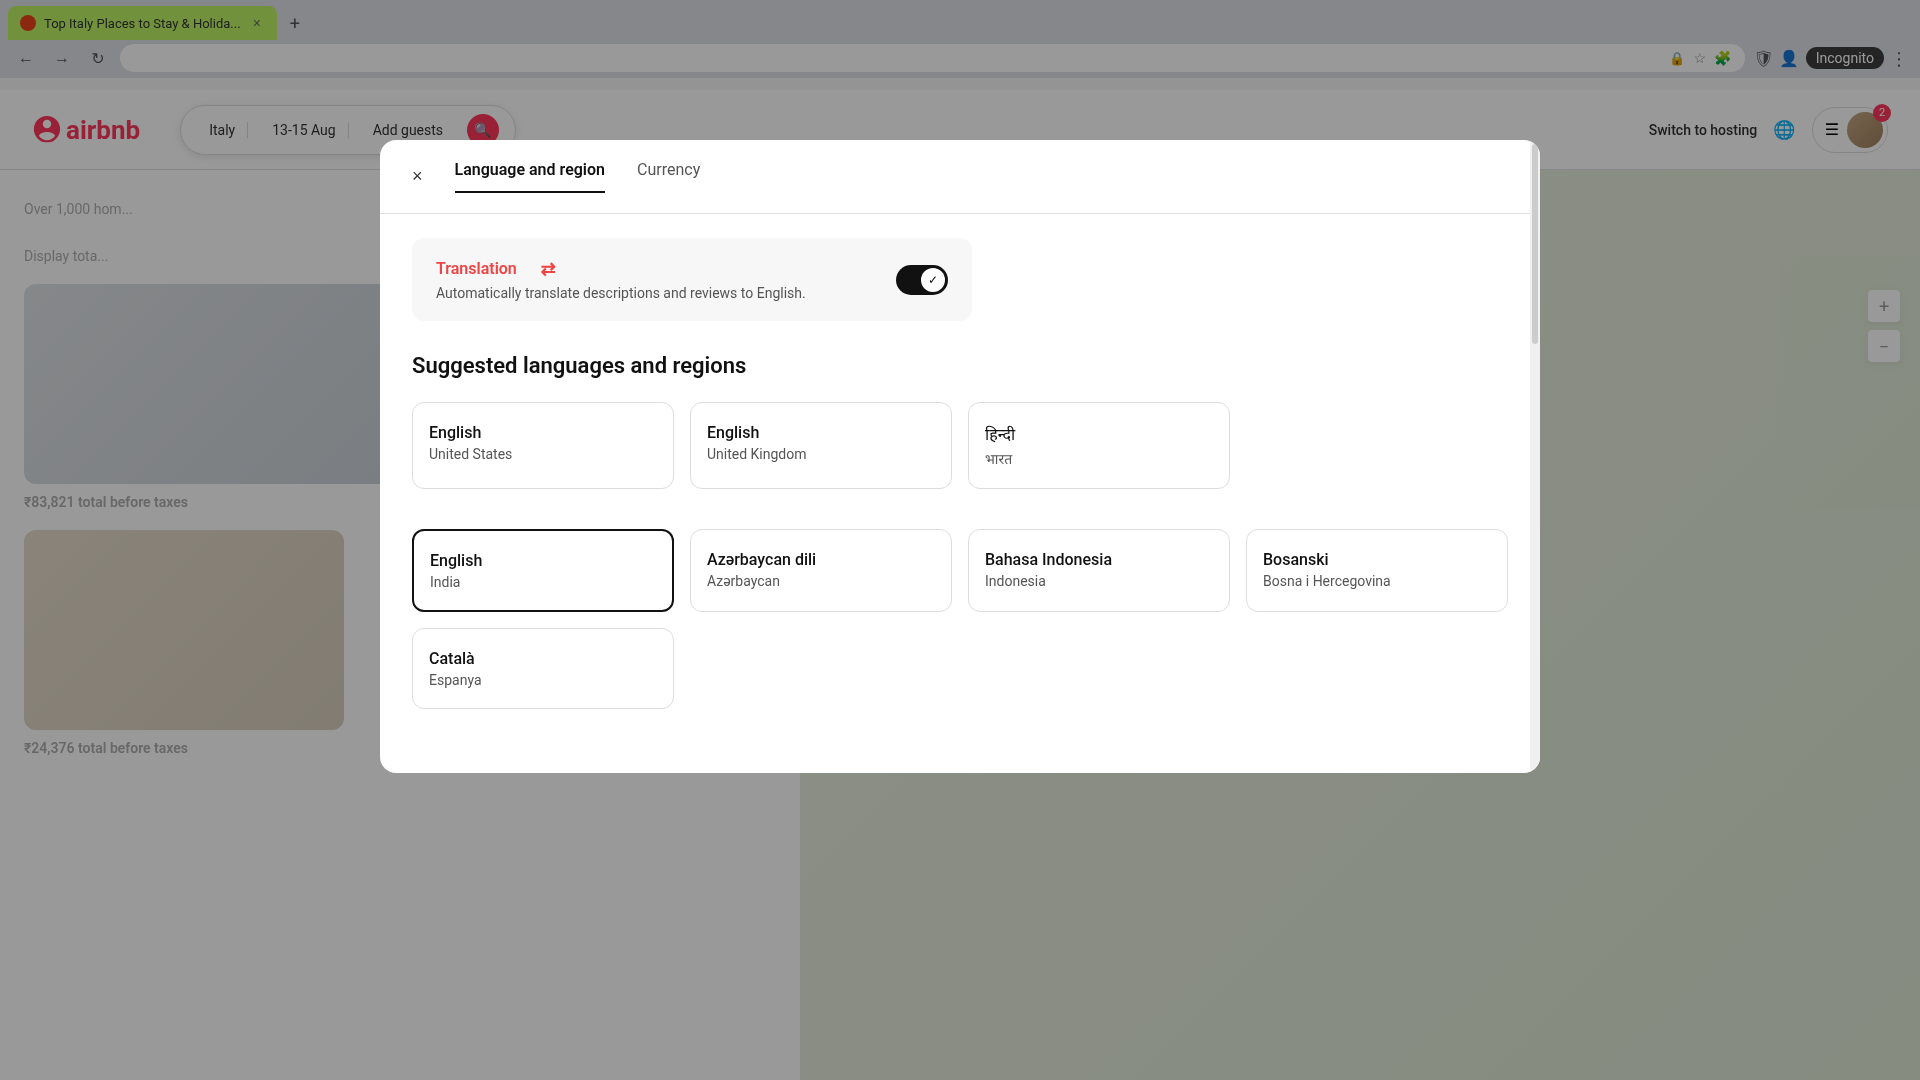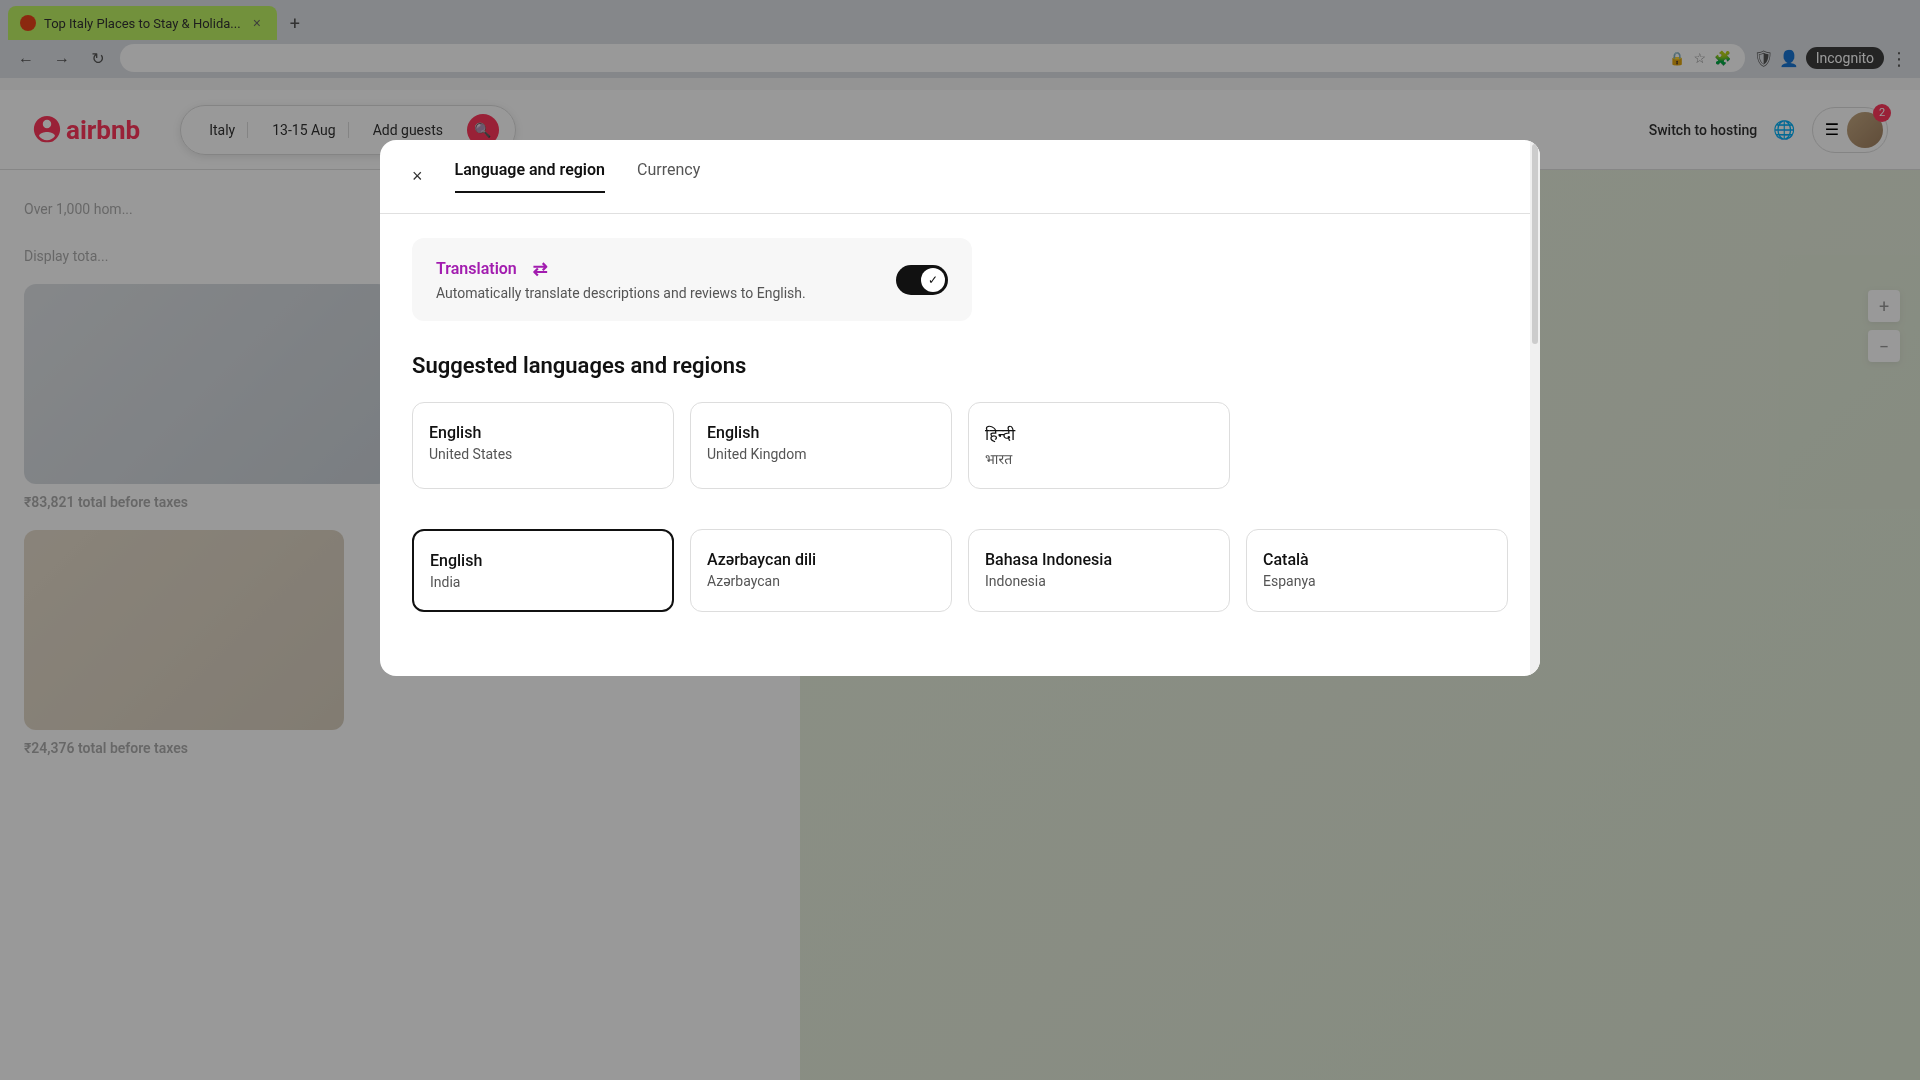--- a/index.html
+++ b/index.html
@@ -394,24 +394,24 @@
 
     .translation-left {
       display: flex;
       flex-direction: column;
       gap: 6px;
     }
 
     .translation-title {
       font-size: 16px;
       font-weight: 600;
-      color: #a21caf;
-      display: flex;
-      align-items: center;
-      gap: 16px;
+      color: #ef4444;
+      display: flex;
+      align-items: center;
+      gap: 24px;
     }
 
     .translation-desc {
       font-size: 14px;
       color: #555;
     }
 
     .translate-icon {
       font-size: 18px;
     }
@@ -664,20 +664,24 @@
         </div>
         <div class="language-option">
           <div class="lang-name">Azərbaycan dili</div>
           <div class="lang-region">Azərbaycan</div>
         </div>
         <div class="language-option">
           <div class="lang-name">Bahasa Indonesia</div>
           <div class="lang-region">Indonesia</div>
         </div>
         <div class="language-option">
+          <div class="lang-name">Bosanski</div>
+          <div class="lang-region">Bosna i Hercegovina</div>
+        </div>
+        <div class="language-option">
           <div class="lang-name">Català</div>
           <div class="lang-region">Espanya</div>
         </div>
       </div>
     </div>
 
     <div class="modal-scrollbar">
       <div class="modal-scrollbar-thumb"></div>
     </div>
   </div>

